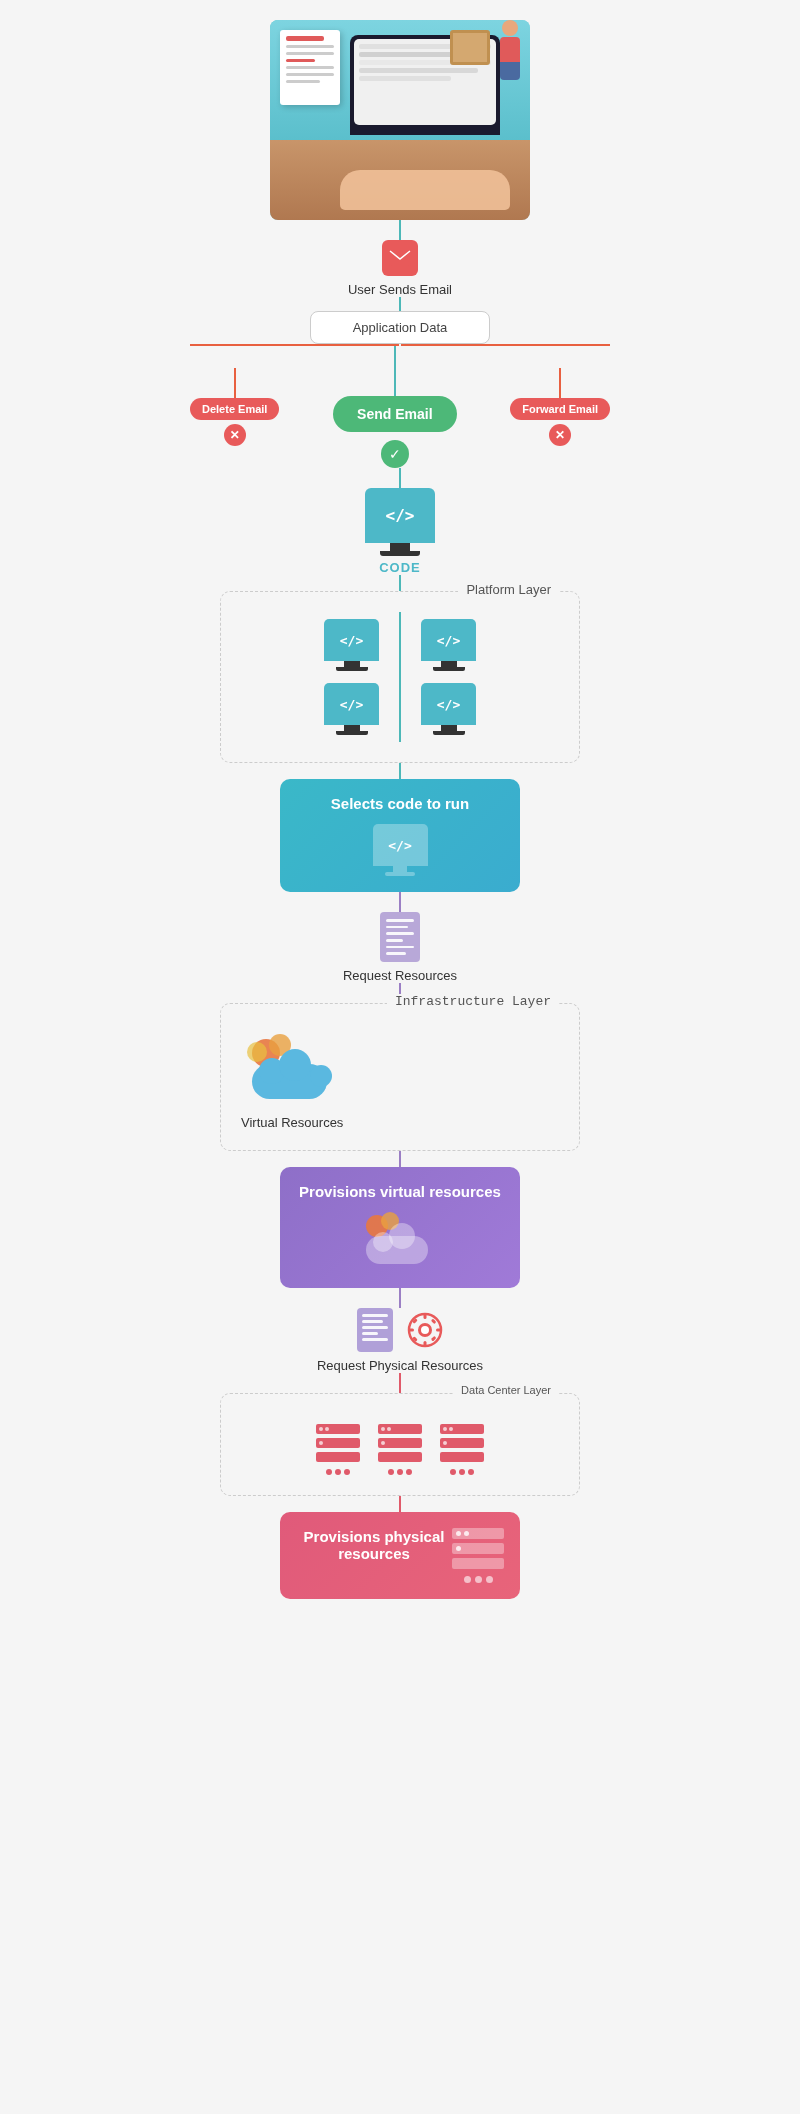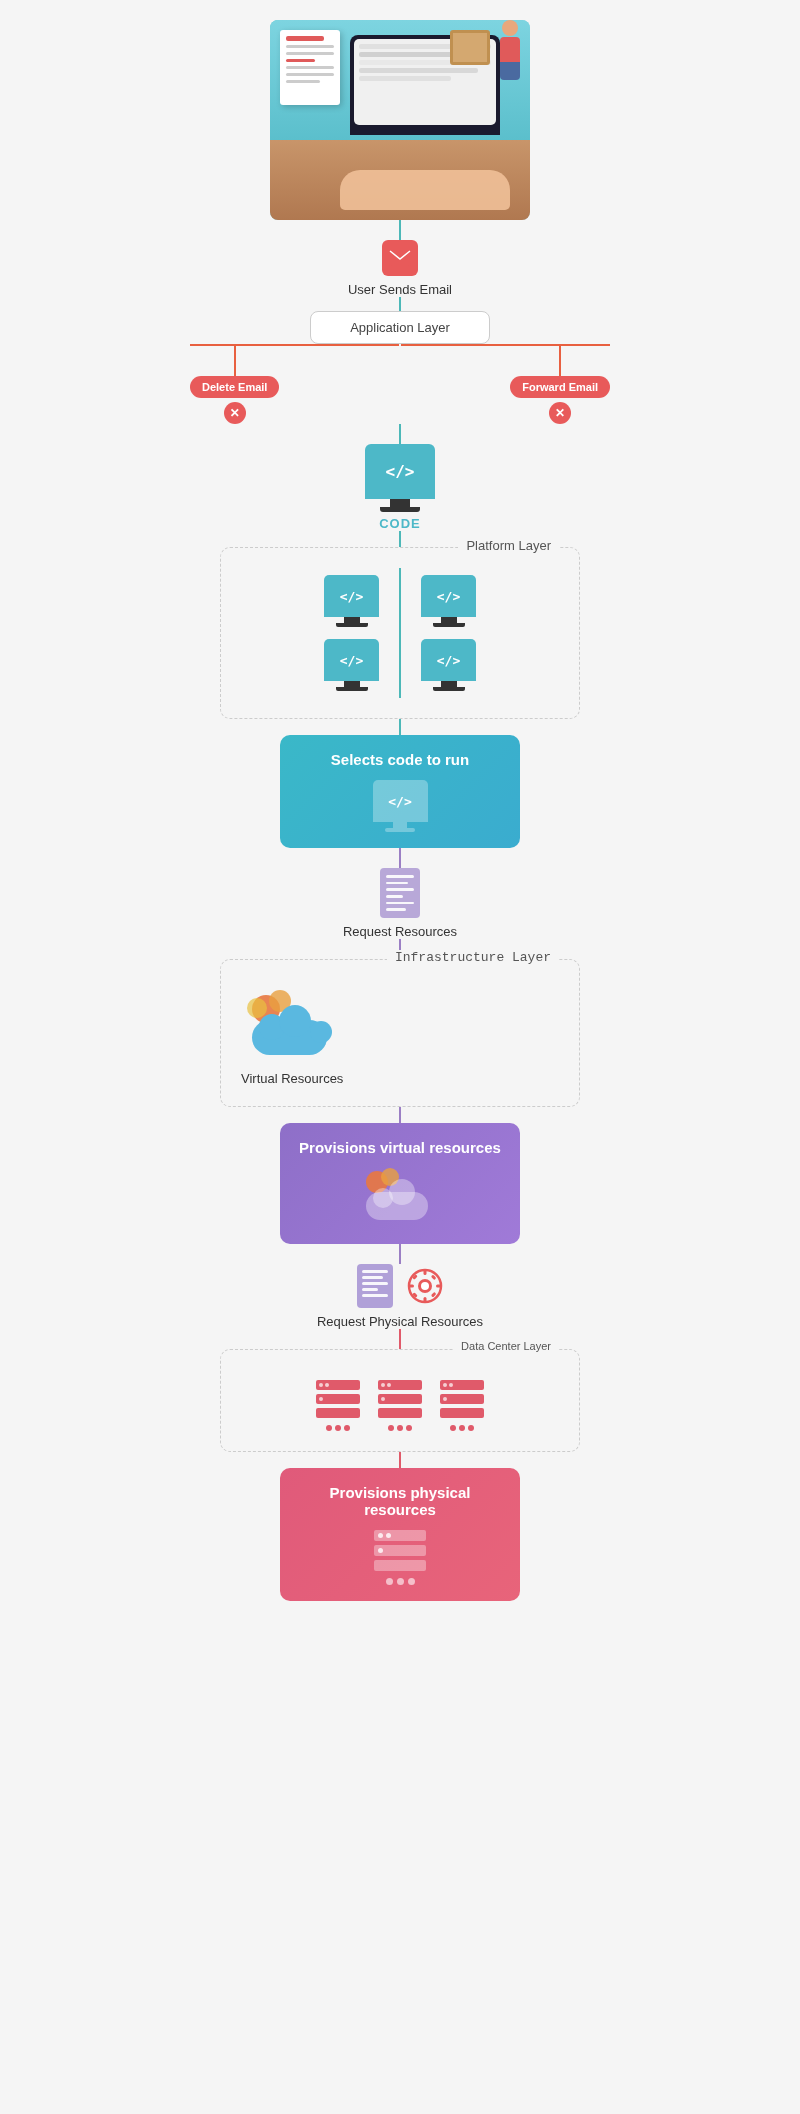--- a/index.html
+++ b/index.html
@@ -216,22 +216,22 @@
       flex-direction: column;
       align-items: center;
       color: white;
     }
     .highlight-box-pink {
       background: linear-gradient(135deg, #e05a7a 0%, #e8647a 100%);
       border-radius: 10px;
       width: 240px;
       padding: 16px;
       display: flex;
-      flex-direction: column;
-      align-items: center;
+      flex-direction: row;
+      align-items: flex-start;
       color: white;
     }
     .highlight-label {
       font-size: 15px;
       font-weight: 600;
       margin-bottom: 12px;
       text-align: center;
     }
     .monitor-in-box {
       width: 55px;
@@ -357,21 +357,21 @@
         <rect width="22" height="16" rx="3" fill="#e85a5a"></rect>
         <path d="M1 1 L11 9 L21 1" stroke="white" stroke-width="1.5" fill="none"></path>
       </svg>
     </div>
     <div class="label-text">User Sends Email</div>
   </div>
 
   <div class="connector spacer" style="height:14px;"></div>
 
   <div class="layer-box">
-    <span>Application Layer</span>
+    <span>Application Data</span>
   </div>
 
   <div style="position:relative;width:500px;display:flex;flex-direction:column;align-items:center;">
 
     <div style="display:flex;align-items:center;width:420px;margin-top:0;">
 
       <div style="display:flex;flex-direction:column;align-items:center;flex:1;">
         <div style="height:2px;background:#e86040;width:100%;"></div>
       </div>
 
@@ -384,20 +384,27 @@
     </div>
 
     <div style="display:flex;align-items:center;justify-content:space-between;width:420px;">
 
       <div style="display:flex;flex-direction:column;align-items:center;">
         <div style="width:2px;height:30px;background:#e86040;"></div>
         <div class="action-btn-red">Delete Email</div>
         <div class="x-circle">✕</div>
       </div>
 
+      <div style="display:flex;flex-direction:column;align-items:center;">
+        <div style="width:2px;height:50px;background:#4db8b8;"></div>
+        <div class="action-btn-green">Send Email</div>
+        <div style="margin-top:8px;">
+          <div class="check-circle">✓</div>
+        </div>
+      </div>
 
       <div style="display:flex;flex-direction:column;align-items:center;">
         <div style="width:2px;height:30px;background:#e86040;"></div>
         <div class="action-btn-red">Forward Email</div>
         <div class="x-circle">✕</div>
       </div>
     </div>
   </div>
 
   <div class="connector spacer" style="height:20px;"></div>

